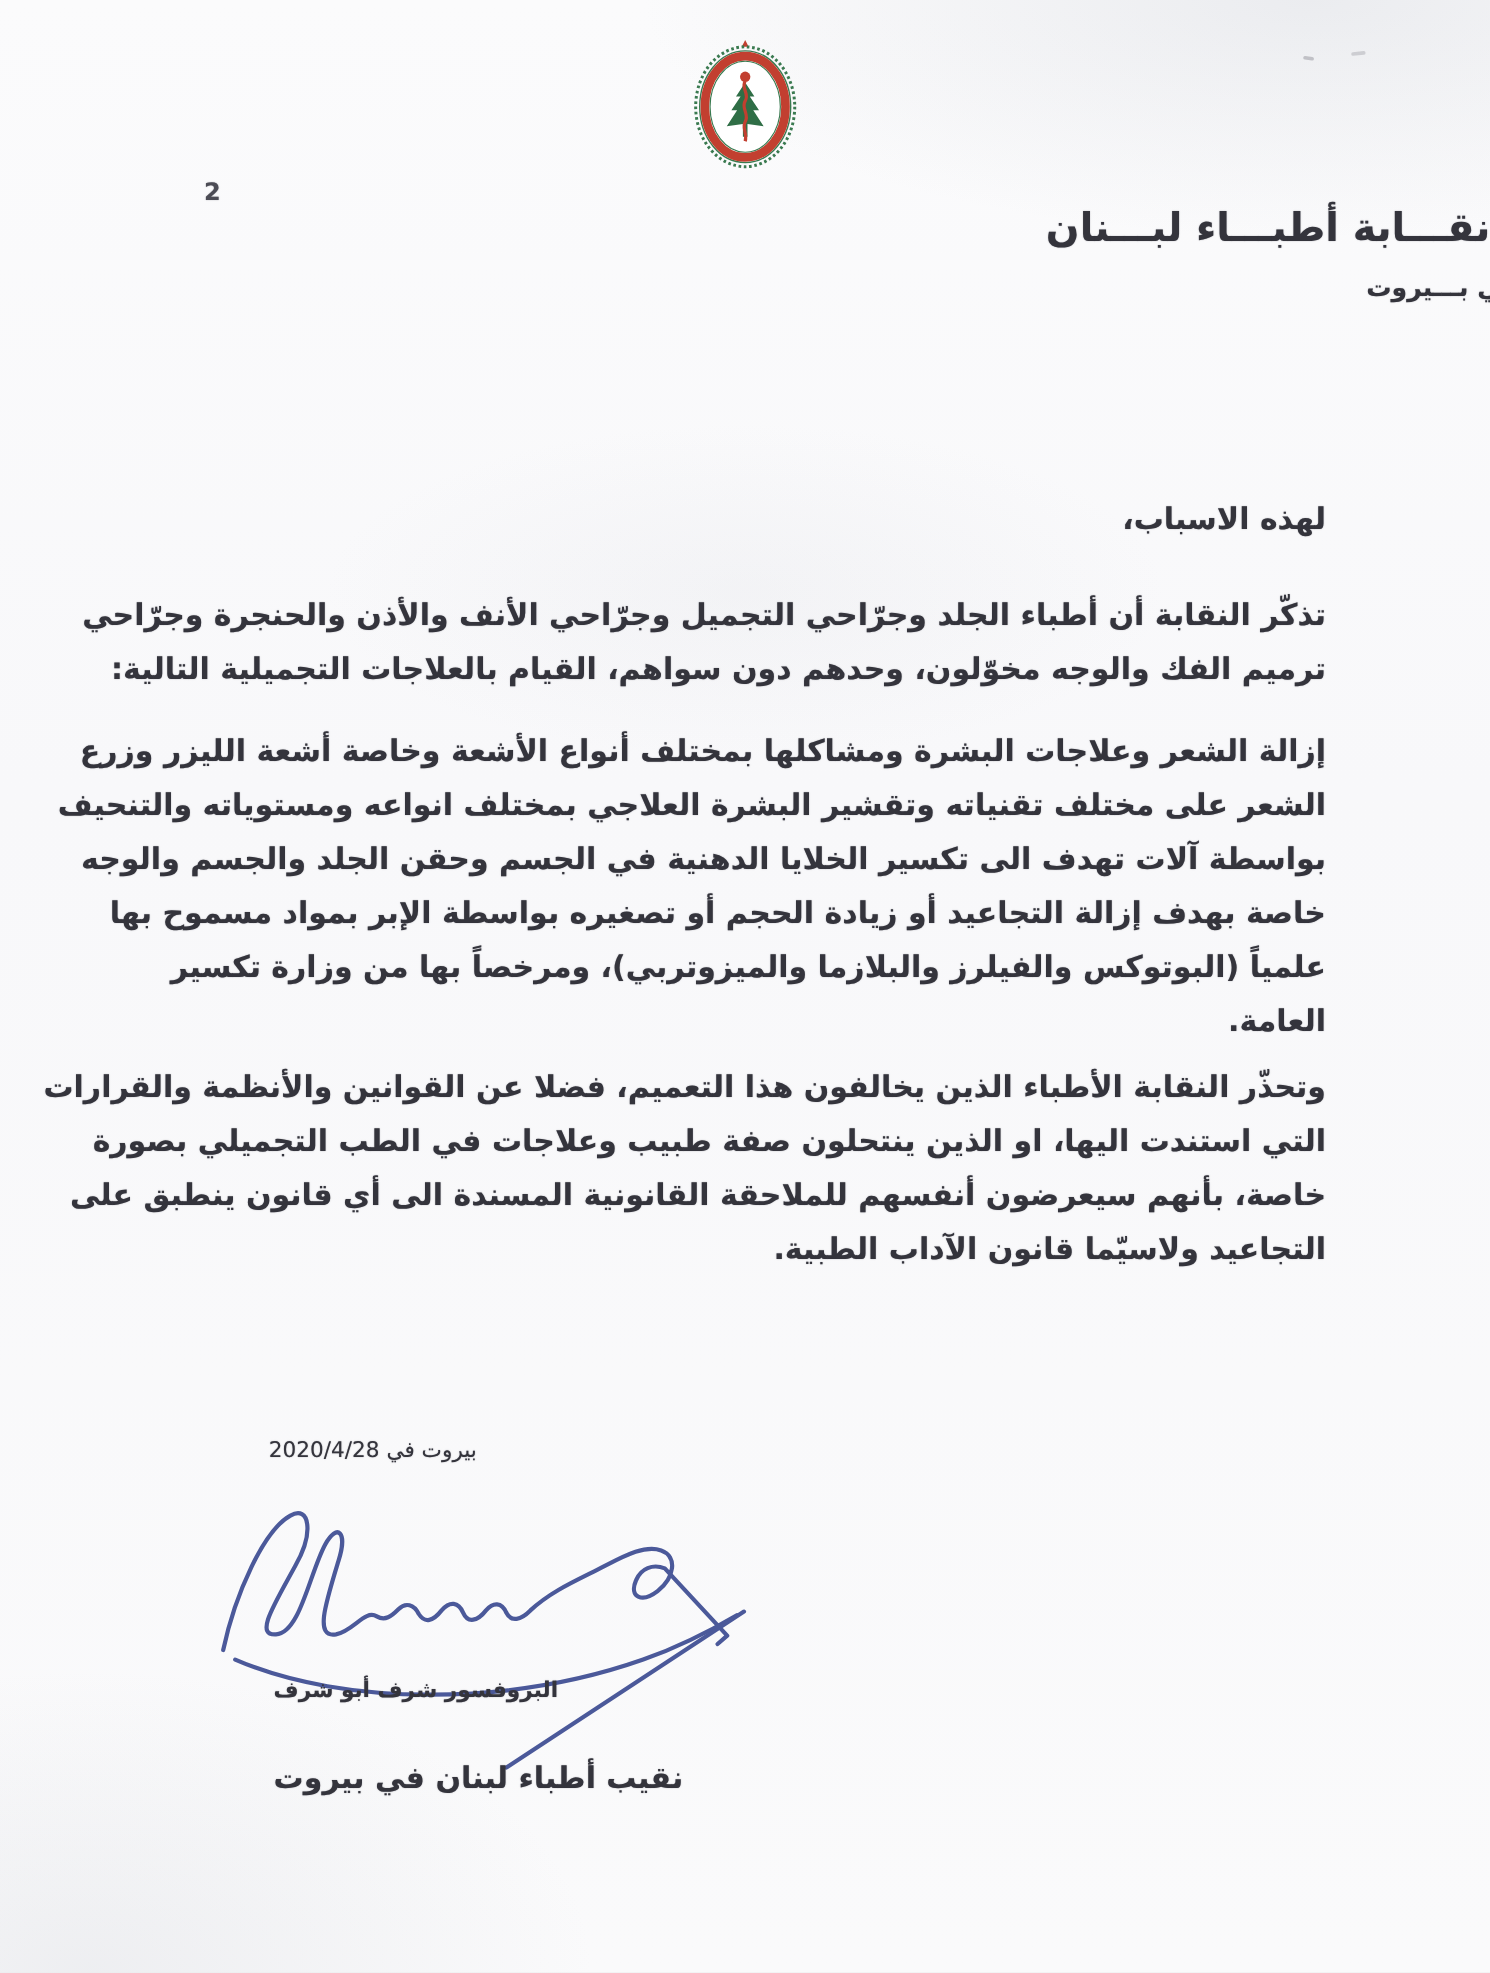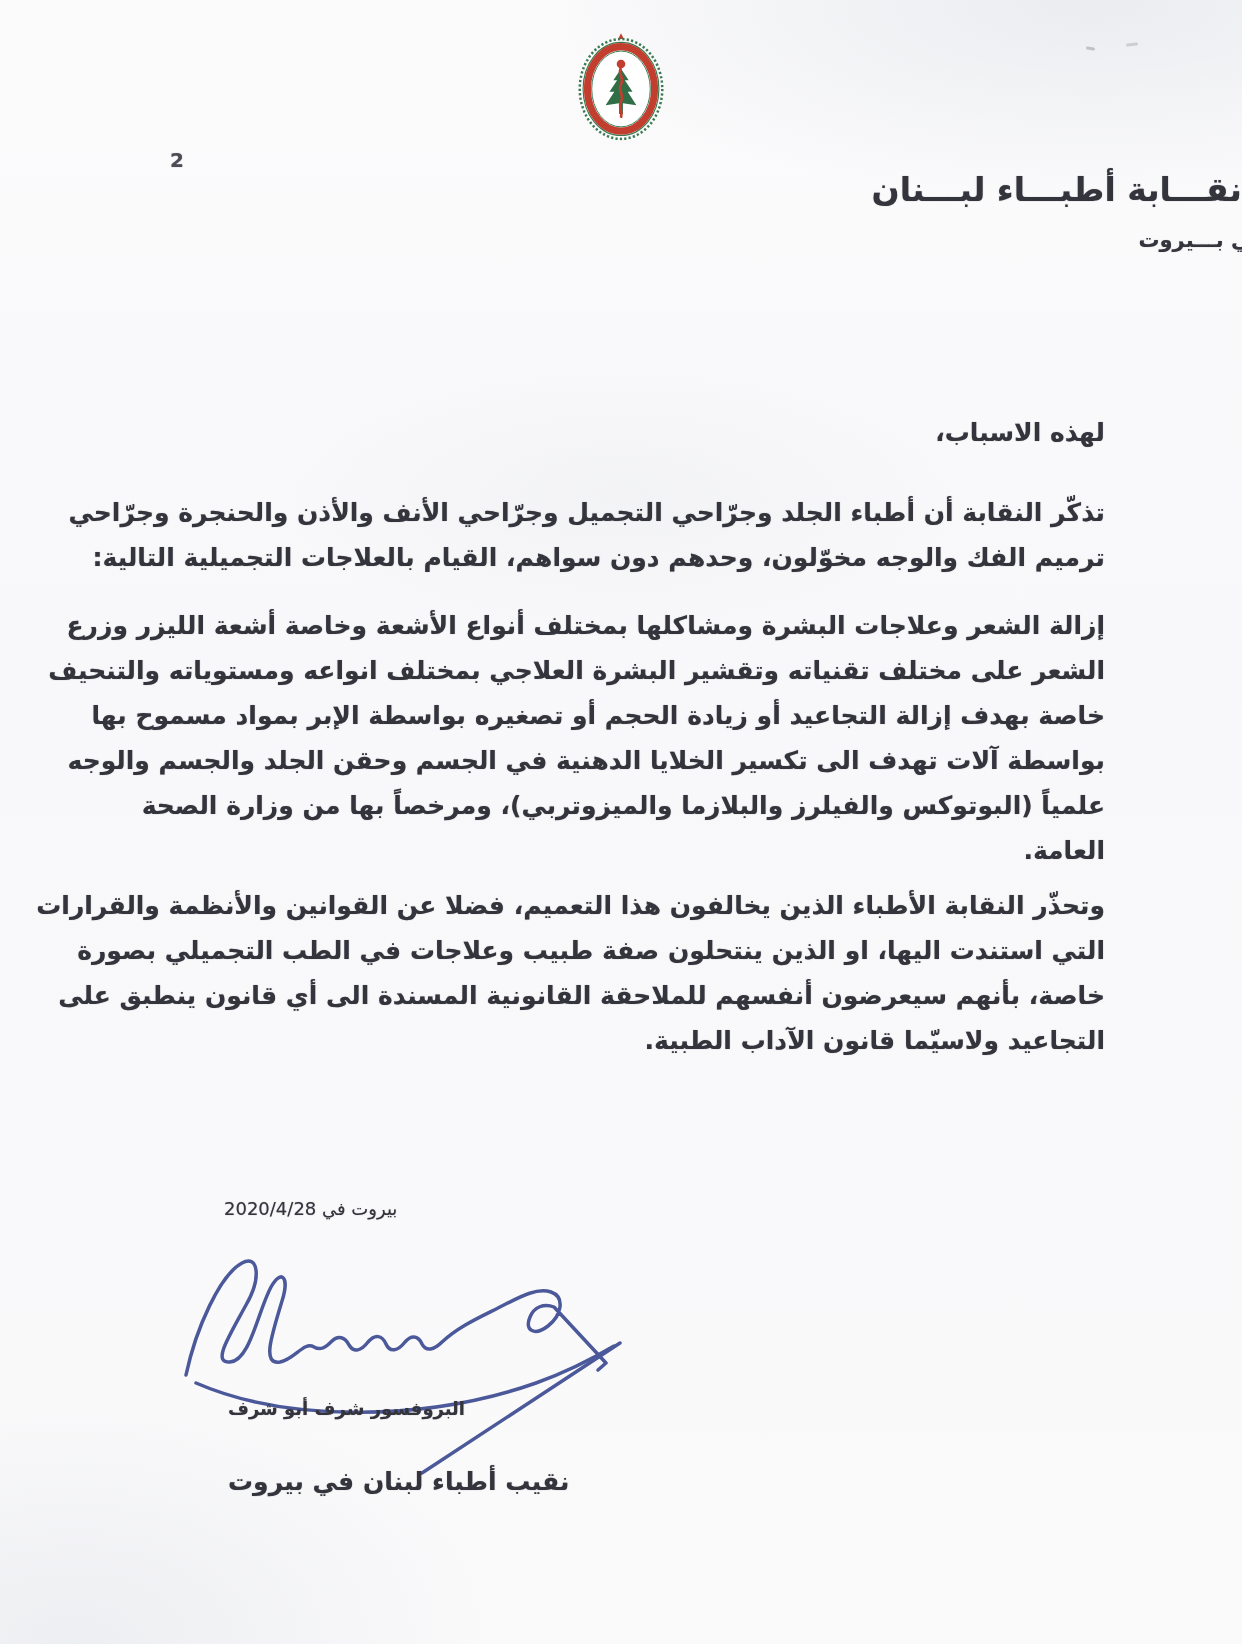--- a/index.html
+++ b/index.html
@@ -88,23 +88,23 @@
   <div class="org-location scan-text" dir="rtl">في بـــيروت</div>
 
   <div class="letter-body scan-text">
     <div class="bline">لهذه الاسباب،</div>
     <div class="sp35"></div>
     <div class="bline">تذكّر النقابة أن أطباء الجلد وجرّاحي التجميل وجرّاحي الأنف والأذن والحنجرة وجرّاحي</div>
     <div class="bline">ترميم الفك والوجه مخوّلون، وحدهم دون سواهم، القيام بالعلاجات التجميلية التالية:</div>
     <div class="sp23"></div>
     <div class="bline">إزالة الشعر وعلاجات البشرة ومشاكلها بمختلف أنواع الأشعة وخاصة أشعة الليزر وزرع</div>
     <div class="bline">الشعر على مختلف تقنياته وتقشير البشرة العلاجي بمختلف انواعه ومستوياته والتنحيف</div>
+    <div class="bline">بواسطة آلات تهدف الى تكسير الخلايا الدهنية في الجسم وحقن الجلد والجسم والوجه</div>
     <div class="bline">خاصة بهدف إزالة التجاعيد أو زيادة الحجم أو تصغيره بواسطة الإبر بمواد مسموح بها</div>
-    <div class="bline">بواسطة آلات تهدف الى تكسير الخلايا الدهنية في الجسم وحقن الجلد والجسم والوجه</div>
-    <div class="bline">علمياً (البوتوكس والفيلرز والبلازما والميزوتربي)، ومرخصاً بها من وزارة الصحة</div>
+    <div class="bline">علمياً (البوتوكس والفيلرز والبلازما والميزوتربي)، ومرخصاً بها من وزارة تكسير</div>
     <div class="bline">العامة.</div>
     <div class="sp10"></div>
     <div class="bline">وتحذّر النقابة الأطباء الذين يخالفون هذا التعميم، فضلا عن القوانين والأنظمة والقرارات</div>
     <div class="bline">التي استندت اليها، او الذين ينتحلون صفة طبيب وعلاجات في الطب التجميلي بصورة</div>
     <div class="bline">خاصة، بأنهم سيعرضون أنفسهم للملاحقة القانونية المسندة الى أي قانون ينطبق على</div>
     <div class="bline">التجاعيد ولاسيّما قانون الآداب الطبية.</div>
   </div>
 
   <div class="date-line scan-text">بيروت في 2020/4/28</div>
 

